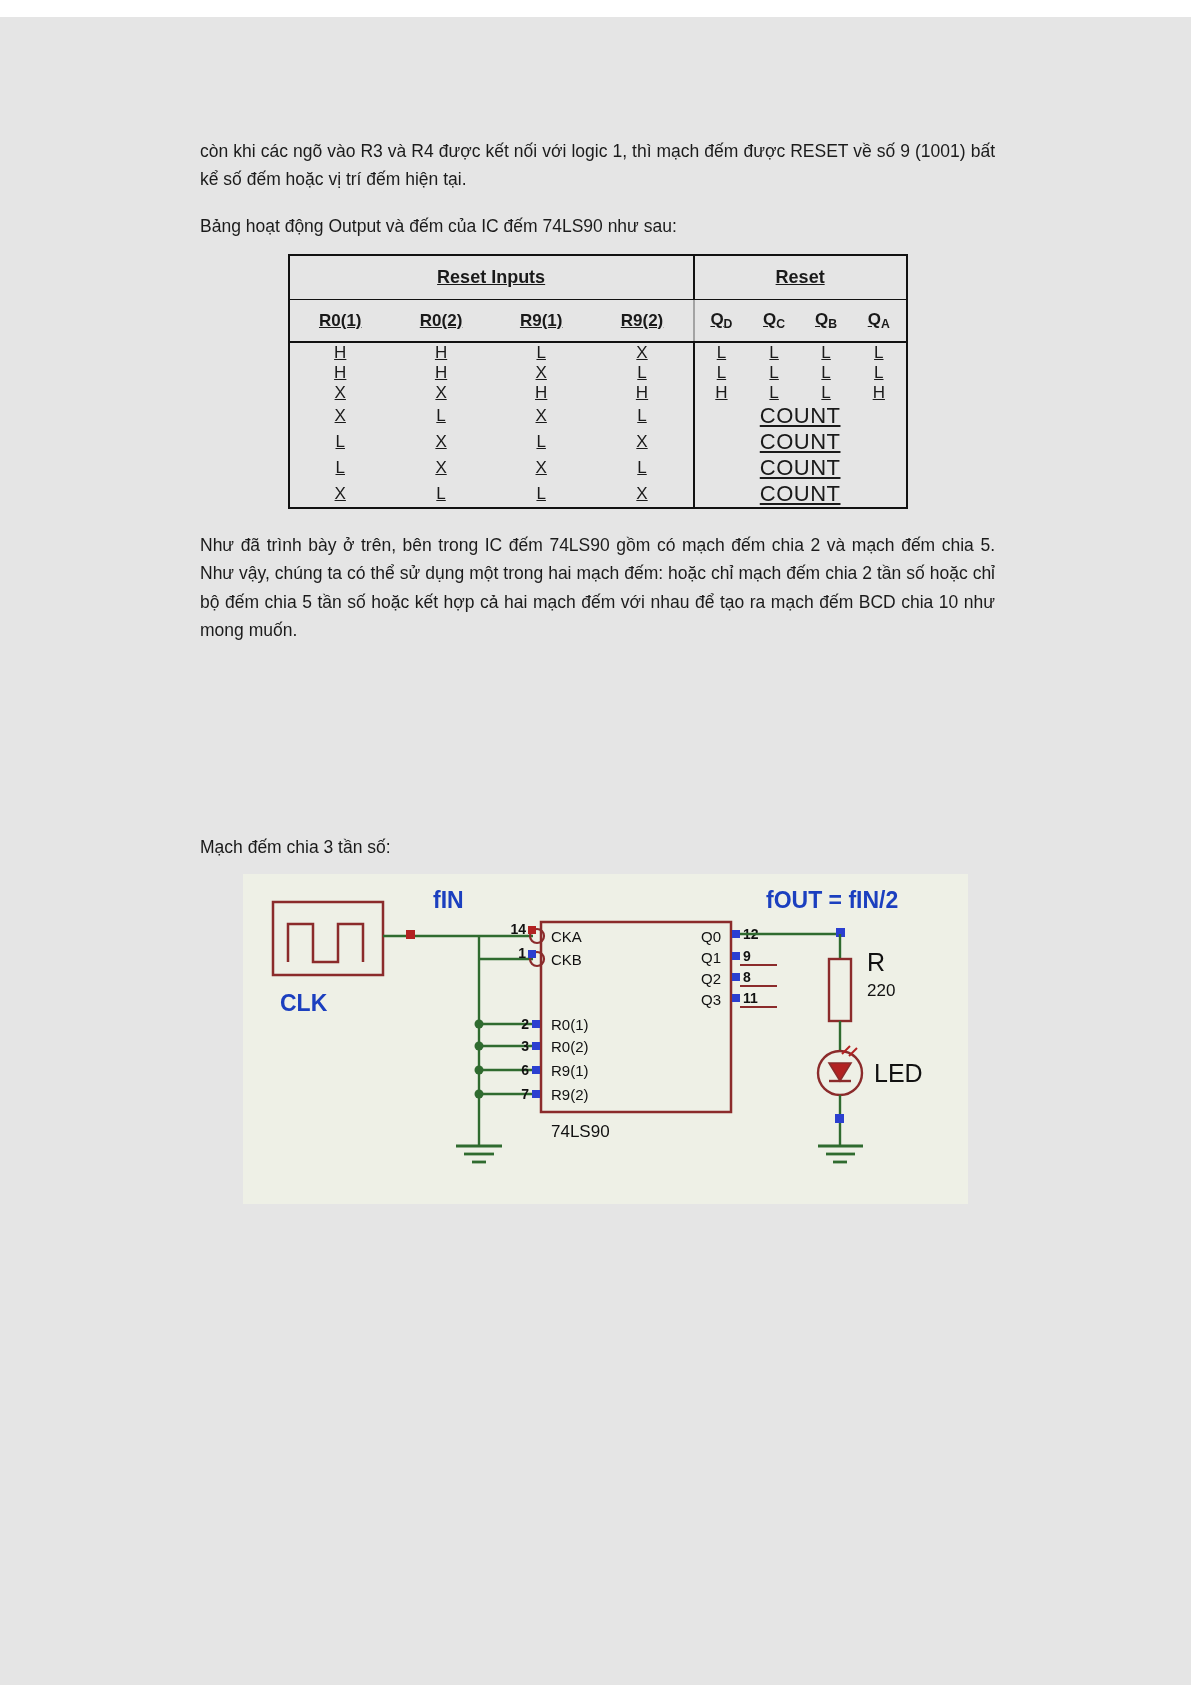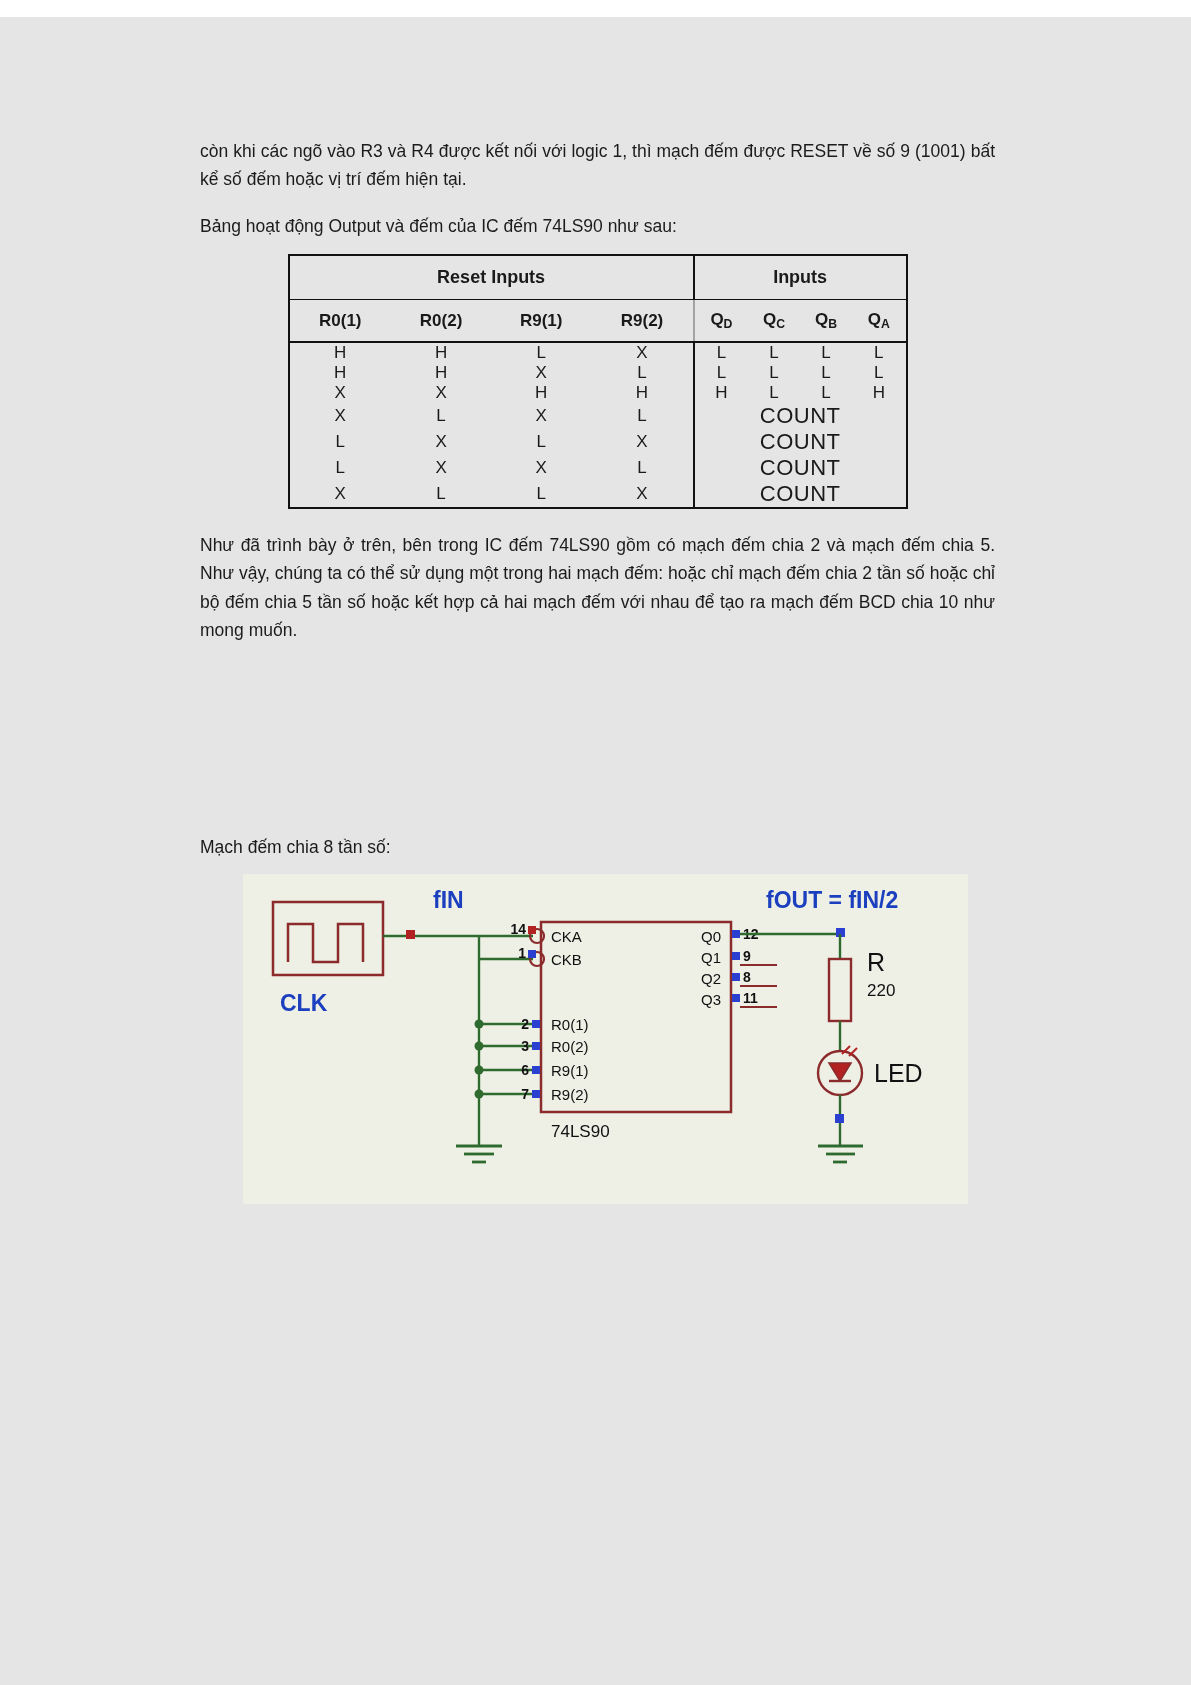--- a/index.html
+++ b/index.html
@@ -43,20 +43,21 @@
   .table-wrap {
     margin: 14px 0 22px 0;
     display: flex;
     justify-content: center;
   }
   table.truth {
     border-collapse: collapse;
     border: 2px solid #111;
     font-size: 17px;
     width: 620px;
+    text-decoration: underline;
   }
   table.truth th, table.truth td {
     text-align: center;
     padding: 0;
   }
   table.truth th.group {
     font-size: 18px;
     font-weight: bold;
     padding: 11px 0 11px 0;
     border-bottom: 1.5px solid #111;
@@ -105,21 +106,21 @@
 
     <p class="para">còn khi các ngõ vào R3 và R4 được kết nối với logic 1, thì mạch đếm được RESET về số 9 (1001) bất kể số đếm hoặc vị trí đếm hiện tại.</p>
 
     <p class="para tight">Bảng hoạt động Output và đếm của IC đếm 74LS90 như sau:</p>
 
     <div class="table-wrap">
       <table class="truth">
         <thead>
           <tr>
             <th class="group left" colspan="4">Reset Inputs</th>
-            <th class="group" colspan="4">Inputs</th>
+            <th class="group" colspan="4">Reset</th>
           </tr>
           <tr>
             <th class="col">R0(1)</th>
             <th class="col">R0(2)</th>
             <th class="col">R9(1)</th>
             <th class="col">R9(2)</th>
             <th class="col sep">Q<sub>D</sub></th>
             <th class="col">Q<sub>C</sub></th>
             <th class="col">Q<sub>B</sub></th>
             <th class="col">Q<sub>A</sub></th>
@@ -186,21 +187,21 @@
           </tr>
         </tbody>
       </table>
     </div>
 
 
     <p class="para">Như đã trình bày ở trên, bên trong IC đếm 74LS90 gồm có mạch đếm chia 2 và mạch đếm chia 5. Như vậy, chúng ta có thể sử dụng một trong hai mạch đếm: hoặc chỉ mạch đếm chia 2 tần số hoặc chỉ bộ đếm chia 5 tần số hoặc kết hợp cả hai mạch đếm với nhau để tạo ra mạch đếm BCD chia 10 như mong muốn.</p>
 
     <div class="spacer"></div>
 
-    <p class="fig-caption">Mạch đếm chia 8 tần số:</p>
+    <p class="fig-caption">Mạch đếm chia 3 tần số:</p>
 
     <div class="figure">
       <svg width="725" height="330" viewBox="0 0 725 330" xmlns="http://www.w3.org/2000/svg">
         <rect x="0" y="0" width="725" height="330" fill="#eef0e6"></rect>
 
         <g>
           <rect x="30" y="28" width="110" height="73" fill="none" stroke="#8b2b2b" stroke-width="2.5"></rect>
           <polyline points="45,88 45,50 70,50 70,88 95,88 95,50 120,50 120,88" fill="none" stroke="#8b2b2b" stroke-width="2.5"></polyline>
         </g>
 

